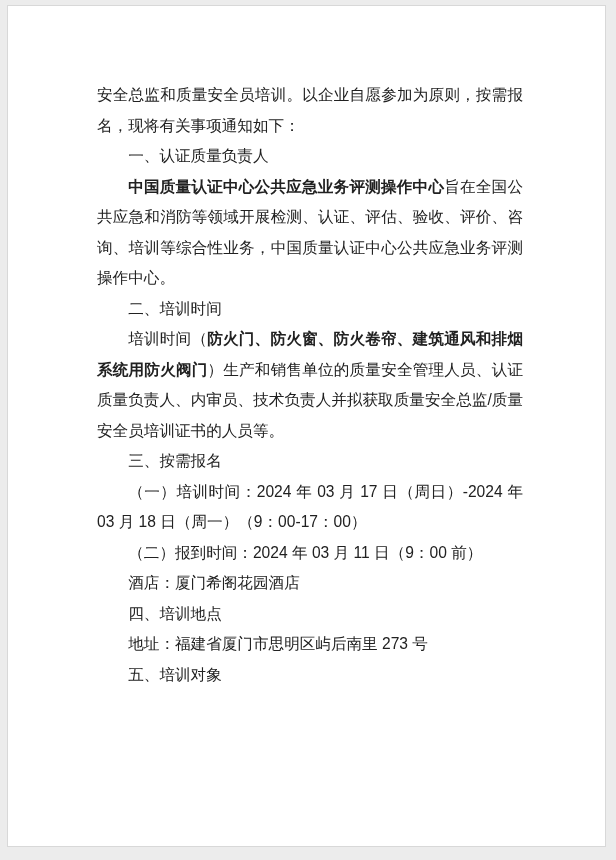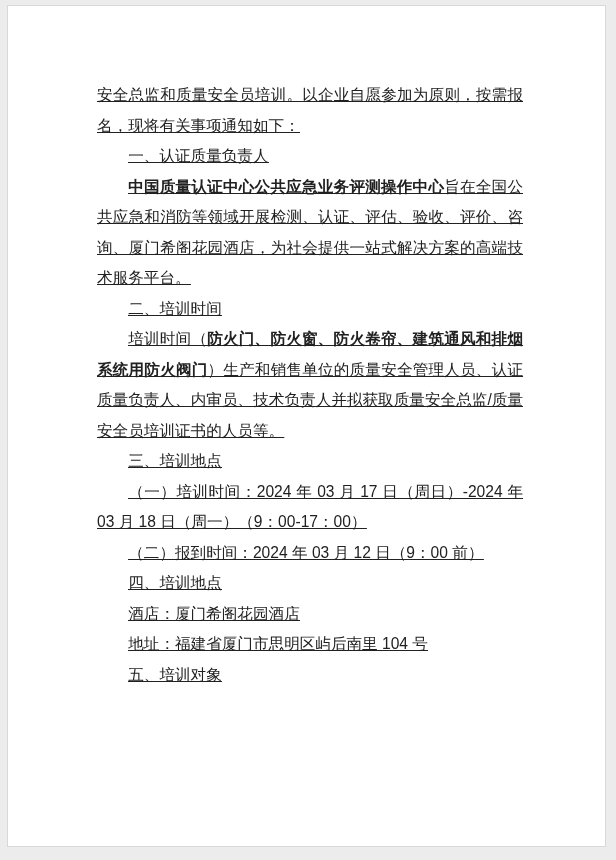--- a/index.html
+++ b/index.html
@@ -1,21 +1,21 @@
 <!DOCTYPE html>
 <html style="--canvas-bg: #ececec; --paper-bg: #ffffff; --paper-border: #d8d8d8; --text-color: #212121;"><head>
 <meta charset="utf-8">
 <style>
   :root {
     --canvas-bg: #ececec;
     --paper-bg: #ffffff;
     --paper-border: #d8d8d8;
     --text-color: #212121;
   }
-  * { box-sizing: border-box; text-decoration: underline; }
+  * { box-sizing: border-box; }
   html, body { margin: 0; padding: 0; }
   body {
     width: 616px;
     height: 860px;
     background: var(--canvas-bg);
     position: relative;
     overflow: hidden;
     font-family: "Liberation Sans", sans-serif;
   }
   .paper {
@@ -43,24 +43,24 @@
   .run { font-weight: 400; }
   .run.bold { font-weight: 700; }
 </style>
 </head>
 <body>
 
 <div class="paper">
   <div class="doc-body">
       <p class="para"><span class="run">安全总监和质量安全员培训。以企业自愿参加为原则，按需报名，现将有关事项通知如下：</span></p>
       <p class="para indent"><span class="run">一、认证质量负责人</span></p>
-      <p class="para indent"><span class="run bold">中国质量认证中心公共应急业务评测操作中心</span><span class="run">旨在全国公共应急和消防等领域开展检测、认证、评估、验收、评价、咨询、厦门希阁花园酒店，为社会提供一站式解决方案的高端技术服务平台。</span></p>
+      <p class="para indent"><span class="run bold">中国质量认证中心公共应急业务评测操作中心</span><span class="run">旨在全国公共应急和消防等领域开展检测、认证、评估、验收、评价、咨询、培训等综合性业务，中国质量认证中心公共应急业务评测操作中心。</span></p>
       <p class="para indent"><span class="run">二、培训时间</span></p>
       <p class="para indent"><span class="run">培训时间（</span><span class="run bold">防火门、防火窗、防火卷帘、建筑通风和排烟系统用防火阀门</span><span class="run">）生产和销售单位的质量安全管理人员、认证质量负责人、内审员、技术负责人并拟获取质量安全总监/质量安全员培训证书的人员等。</span></p>
-      <p class="para indent"><span class="run">三、培训地点</span></p>
+      <p class="para indent"><span class="run">三、按需报名</span></p>
       <p class="para indent"><span class="run">（一）培训时间：2024 年 03 月 17 日（周日）-2024 年 03 月 18 日（周一）（9：00-17：00）</span></p>
-      <p class="para indent"><span class="run">（二）报到时间：2024 年 03 月 12 日（9：00 前）</span></p>
+      <p class="para indent"><span class="run">（二）报到时间：2024 年 03 月 11 日（9：00 前）</span></p>
+      <p class="para indent"><span class="run">酒店：厦门希阁花园酒店</span></p>
       <p class="para indent"><span class="run">四、培训地点</span></p>
-      <p class="para indent"><span class="run">酒店：厦门希阁花园酒店</span></p>
-      <p class="para indent"><span class="run">地址：福建省厦门市思明区屿后南里 104 号</span></p>
+      <p class="para indent"><span class="run">地址：福建省厦门市思明区屿后南里 273 号</span></p>
       <p class="para indent"><span class="run">五、培训对象</span></p>
     </div>
 </div>
 
 </body></html>

